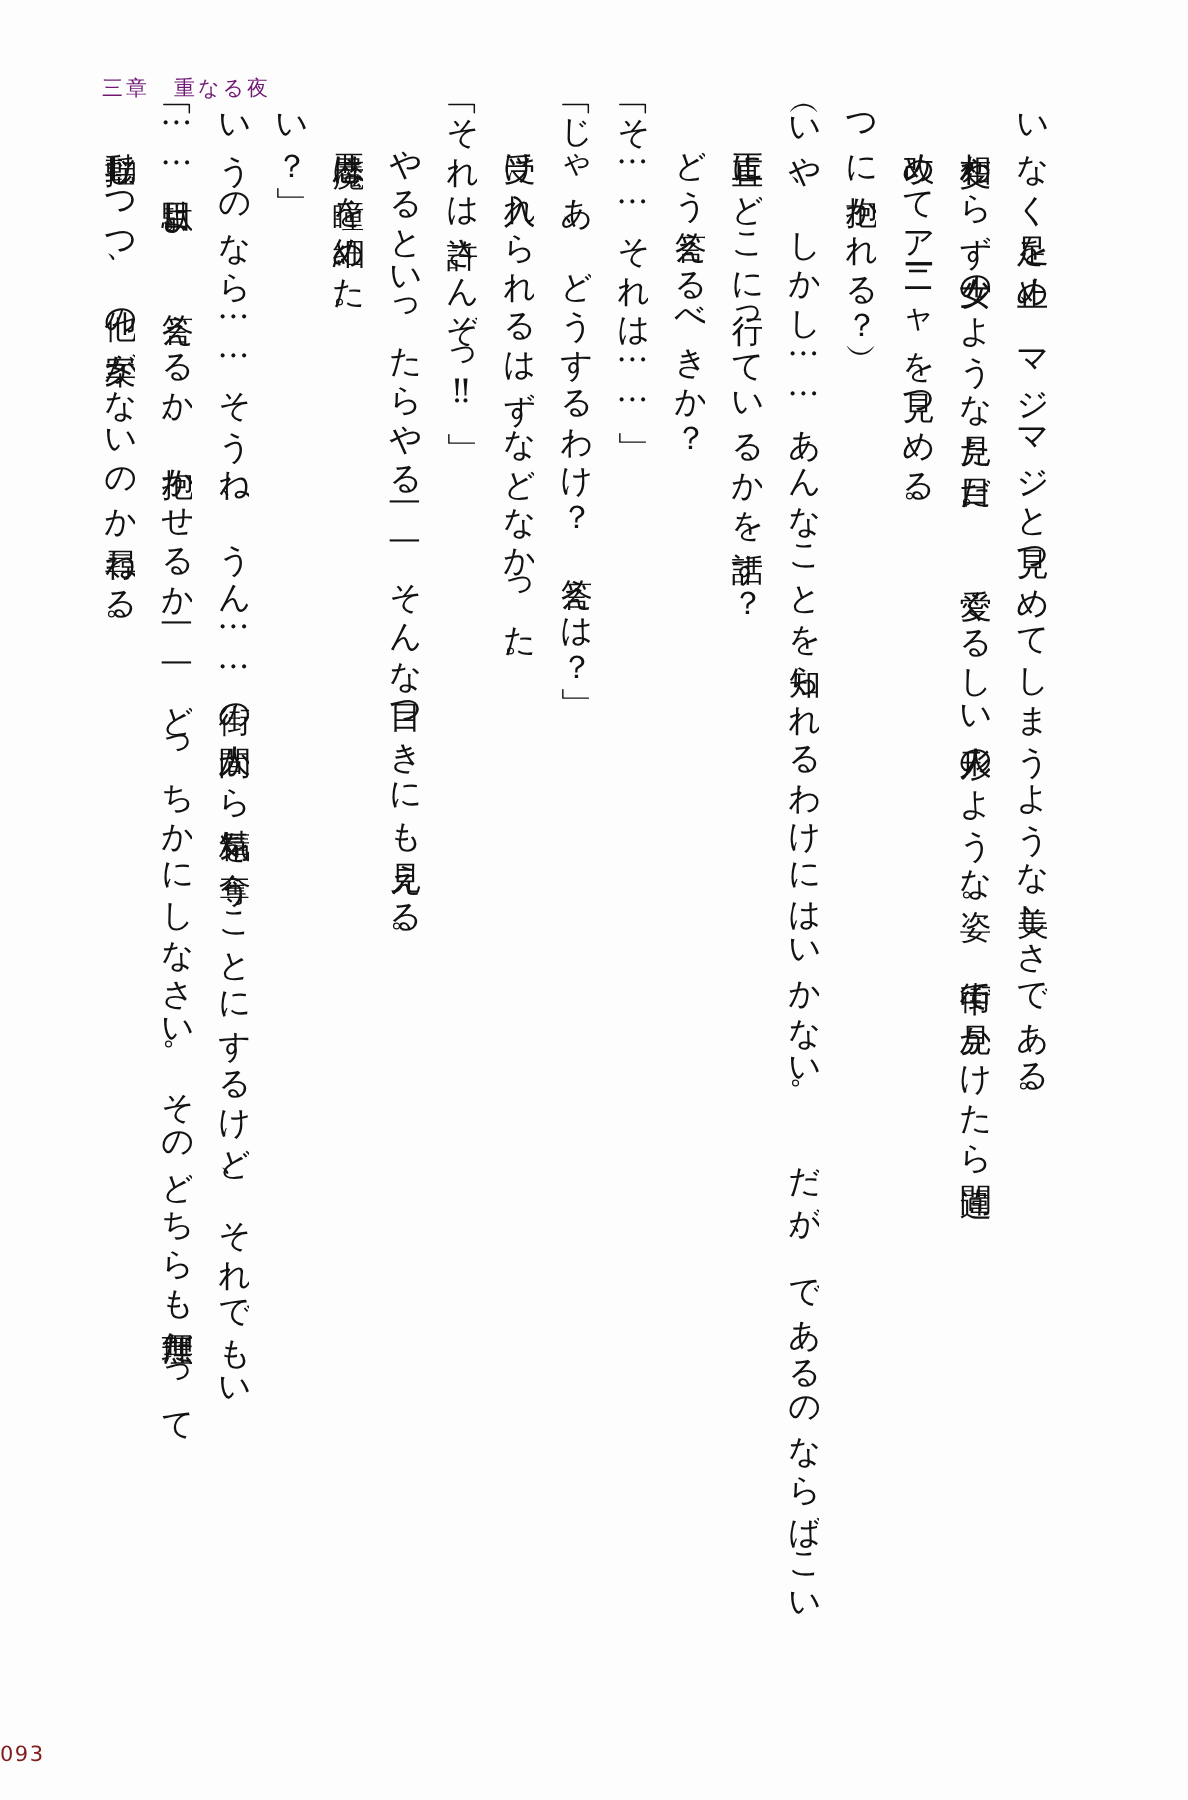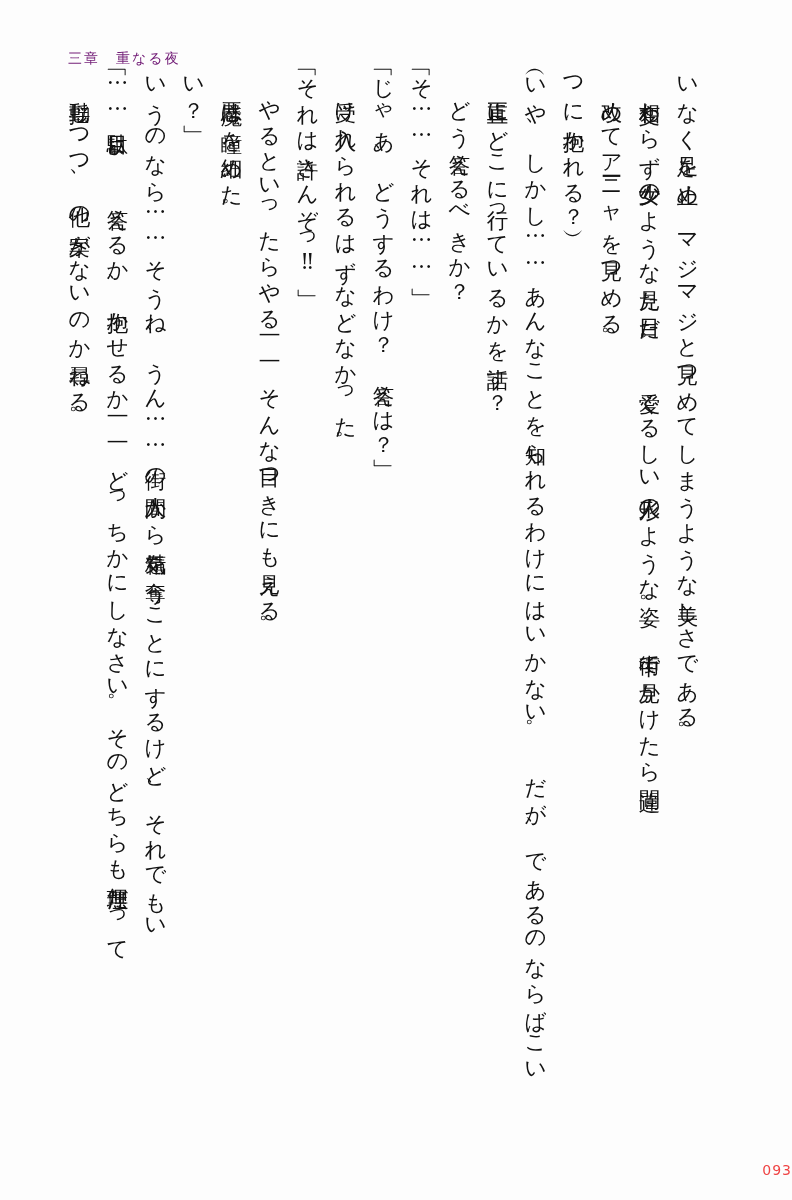--- a/index.html
+++ b/index.html
@@ -57,24 +57,24 @@
     white-space: pre-wrap;
     overflow: hidden;
   }
 
   
   .folio {
     position: absolute;
     bottom: 22px;
     left: 0;
     width: 100%;
-    text-align: right;
+    text-align: left;
     font-size: 14px;
     letter-spacing: 1px;
-    color: #ef4444;
+    color: #7f1d1d;
     font-family: "DejaVu Sans", "Liberation Sans", sans-serif;
   }
 </style>
 </head>
 <body>
 
 <div class="page">
 
   <div class="running-header">三章　重なる夜</div>
 

